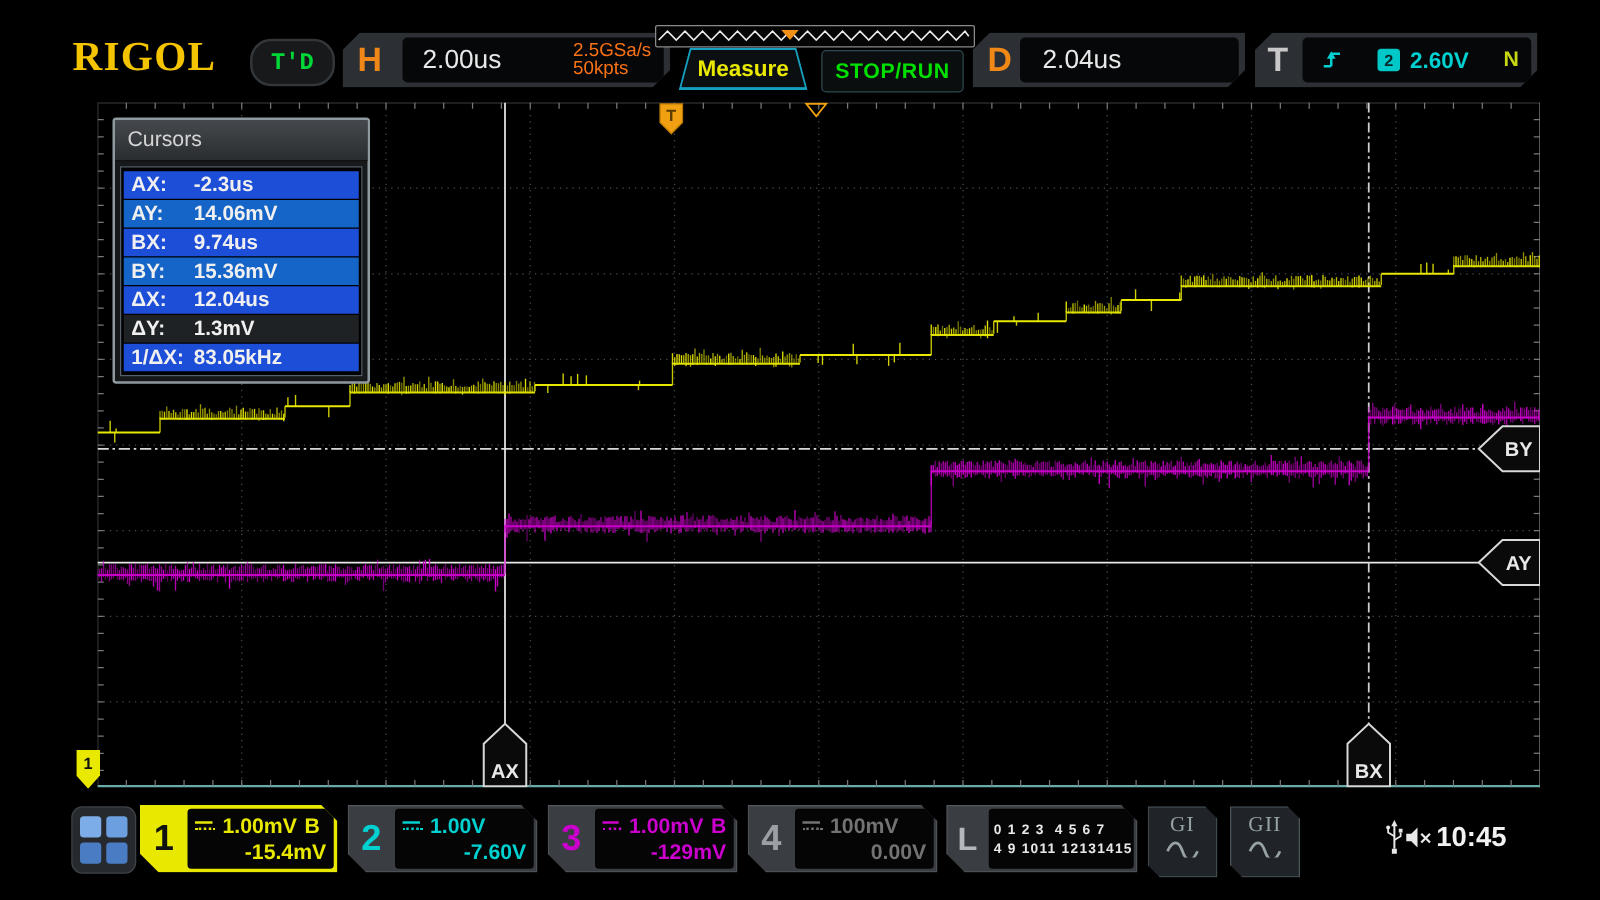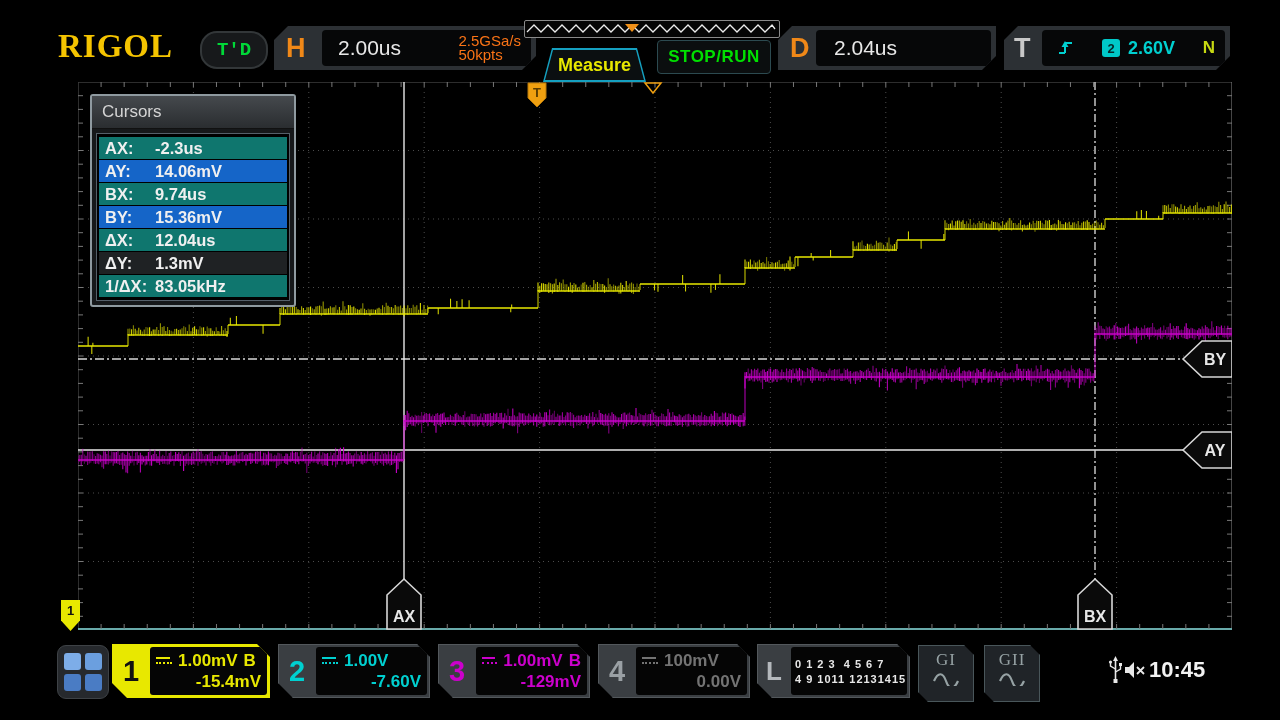--- a/index.html
+++ b/index.html
@@ -16,21 +16,21 @@
   .tbox{background:#2c3034;clip-path:polygon(14px 0,100% 0,100% calc(100% - 14px),calc(100% - 14px) 100%,0 100%,0 14px);}
   .tletter{font-size:27px;font-weight:bold;line-height:44px;}
   .tinner{position:absolute;top:4px;bottom:4px;right:5px;background:#060708;border-radius:4px;
           display:flex;align-items:center;}
   #h-box{left:274px;top:26px;width:262px;height:44px;}
   #h-box .tletter{position:absolute;left:12px;color:#f08818;}
   #h-box .tinner{left:48px;}
   #h-value{font-size:21px;color:#e8e8e8;margin-left:16px;}
   #acq{margin-left:auto;margin-right:10px;color:#f97316;font-size:15px;line-height:14px;}
   #rec-bar{left:524px;top:20px;width:254px;height:16px;background:#050505;border:1px solid #8a8a8a;border-radius:2px;}
-  #measure-btn{left:543px;top:48px;width:103px;height:34px;background:#15a0c0;
+  #measure-btn{left:543px;top:38px;width:103px;height:34px;background:#15a0c0;
         clip-path:polygon(9px 0,calc(100% - 9px) 0,100% 100%,0 100%);}
   #measure-btn .inner{position:absolute;inset:2px;background:#0b0f11;
         clip-path:polygon(8px 0,calc(100% - 8px) 0,100% 100%,0 100%);
         display:flex;align-items:center;justify-content:center;color:#e8e800;font-size:18px;font-weight:bold;}
   #run-btn{left:657px;top:40px;width:112px;height:32px;background:#0b0e0f;border:1px solid #2c4a50;border-radius:4px;
         display:flex;align-items:center;justify-content:center;color:#00e000;font-size:17px;font-weight:bold;letter-spacing:.5px;}
   #d-box{left:778px;top:26px;width:218px;height:44px;}
   #d-box .tletter{position:absolute;left:12px;color:#f08818;}
   #d-box .tinner{left:38px;}
   #d-value{font-size:21px;color:#e8e8e8;margin-left:18px;}
@@ -44,21 +44,21 @@
 
   
   #grid-wrap{left:78px;top:82px;width:1154px;height:548px;}
 
   
   #cursors-panel{left:90px;top:94px;width:202px;background:#16181a;border:2px solid #8f9aa0;border-radius:3px;}
   #cursors-title{height:32px;background:linear-gradient(#45494d,#2a2d30);color:#d4d4d4;
         font-size:17px;display:flex;align-items:center;padding-left:10px;border-bottom:1px solid #111;}
   #cursors-body{margin:4px;border:1px solid #55606a;background:#000;padding:2px 0;}
   .crow{display:flex;height:22px;align-items:center;font-size:16.5px;font-weight:bold;color:#f0f0f0;
-        padding:0 6px;margin:1px 2px;background:#0f766e;}
+        padding:0 6px;margin:1px 2px;background:#1d4ed8;}
   .crow.hl{background:#1565c8;}
   .crow .cl{width:50px;}
   .crow .cv{flex:1;}
 
   
   #ch1-flag{left:61px;top:600px;width:19px;height:31px;background:#e8e800;
         clip-path:polygon(0 0,100% 0,100% 66%,50% 100%,0 66%);
         color:#111;font-size:13px;font-weight:bold;text-align:center;line-height:21px;}
 
   

